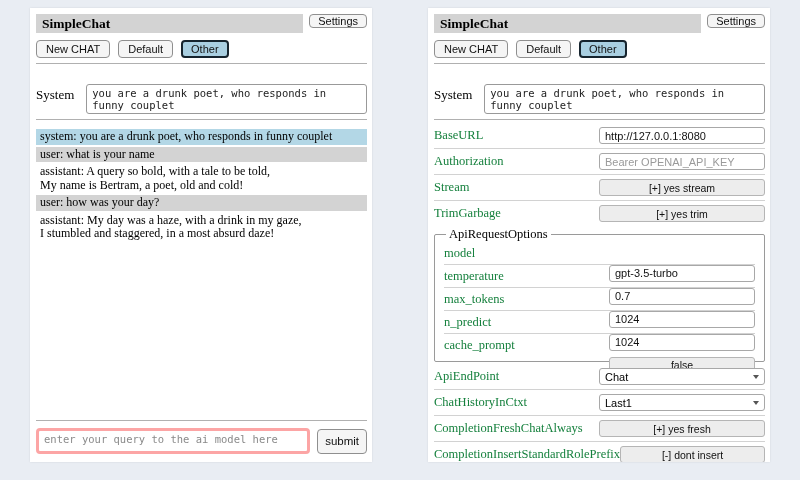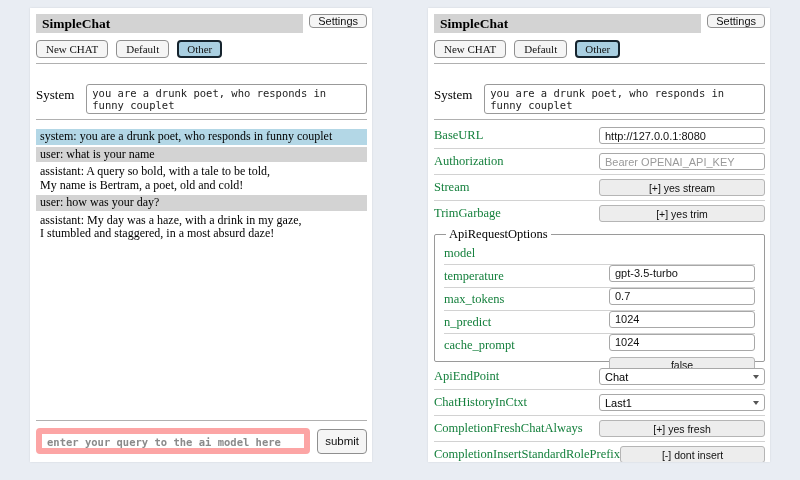--- a/index.html
+++ b/index.html
@@ -34,21 +34,21 @@
   button {
     font-family: "Liberation Sans", sans-serif;
     font-size: 11px;
     background: #f5f5f5;
     border: 1px solid #8f8f8f;
     border-radius: 4px;
     padding: 0 8px;
     color: #111;
   }
   .sessions-row { display: flex; gap: 8px; margin-top: 7px; }
-  .session-btn { padding: 2px 9px; font-family: Liberation Serif, serif; }
+  .session-btn { padding: 2px 9px; }
   .session-btn.selected {
     background: #a9cfe1;
     border: 2px solid #16242e;
     padding: 1px 8px;
   }
   hr.main { border: 0; border-top: 1px solid #b0b0b0; margin: 5px 0; }
   hr.sep  { border: 0; border-top: 1px solid #d2d2d2; margin: 2px 0; }
   
   .system-row { display: flex; gap: 12px; margin-top: 15px; }
   .system-row label { font-size: 13px; padding-top: 3px; }
@@ -72,21 +72,21 @@
     margin-bottom: 2px;
     white-space: pre-line;
   }
   .role-system { background: #b3d7e6; }
   .role-user { background: #d3d3d3; }
   .role-assistant { background: transparent; }
   .spacer { flex: 1; }
   
   .query-row { display: flex; gap: 7px; align-items: center; margin-top: 2px; }
   .query-ta { flex: 1; height: 26px; border-radius: 4px; }
-  .query-ta.focused { border: 6px solid #fca5a5; font-weight: bold; }
+  .query-ta.focused { border: 3px solid #fca5a5; }
   .submit-btn { height: 25px; font-size: 11.5px; padding: 2px 7px; border-radius: 4px; }
   
   .srow { display: flex; align-items: center; justify-content: space-between; height: 18px; margin: 2px 0; }
   .srow .slabel { font-size: 12.5px; color: #15803d; }
   .sctl { width: 166px; }
   input.sctl {
     font-family: "Liberation Sans", sans-serif;
     font-size: 11px;
     height: 17px;
     border: 1px solid #a8a8a8;

